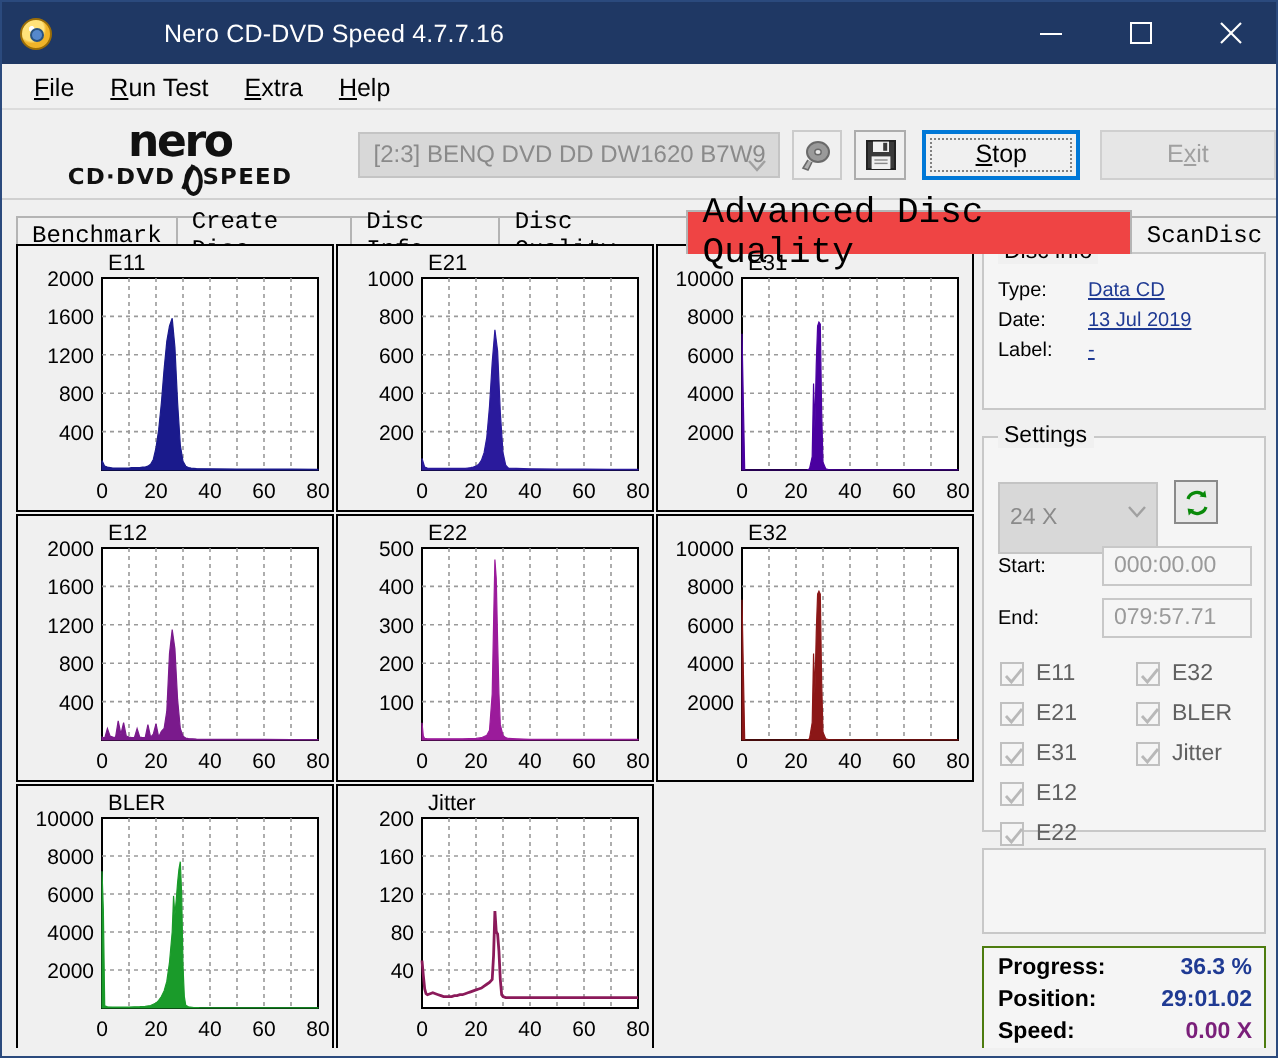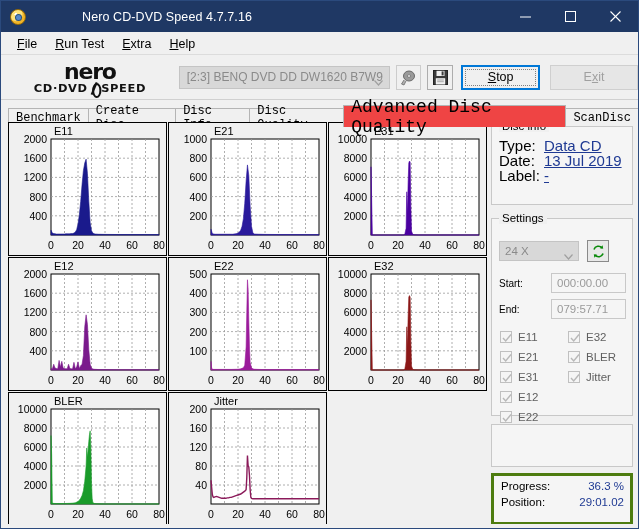--- a/index.html
+++ b/index.html
@@ -241,31 +241,31 @@
   .group > .legend {
     position: absolute;
     top: -7px; left: 7px;
     background: #f0f0f0;
     padding: 0 3px;
     font-size: 11.5px;
     color: #000;
   }
   .kv {
     display: flex;
-    font-size: 15px;
+    font-size: 10px;
     line-height: 15px;
     padding-left: 7px;
   }
   .kv .k { width: 45px; color: #000; }
   .kv .v { color: #1f3a93; text-decoration: underline; }
 
   .speedsel {
     position: absolute;
     left: 7px; top: 22px;
-    width: 80px; height: 20px;
+    width: 80px; height: 36px;
     background: #d8d8d8;
     border: 1px solid #c4c4c4;
     color: #8a8a8a;
     font-size: 11.5px;
     display: flex; align-items: center;
     padding-left: 5px;
   }
   .speedsel .chev { position: absolute; right: 5px; top: 8px; }
   .refreshbtn {
     position: absolute;
@@ -307,22 +307,23 @@
     position: absolute;
     left: 0; top: 302px;
     width: 142px; height: 43px;
     border: 1px solid #c8c8c8;
     background: #f5f5f5;
   }
   #progbox {
     position: absolute;
     left: 0; top: 351px;
     width: 142px; height: 52px;
-    border: 3px solid #4d7c0f;
+    border: 1px solid #4d7c0f;
     background: #f5f5f5;
+    font-weight: bold;
   }
   .prow {
     display: flex;
     font-size: 11.5px;
     line-height: 16px;
     padding: 0 6px 0 7px;
   }
   .prow .pk { flex: 1; color: #000; }
   .prow .pv { color: #1f3a93; }
   .prow .pv.speed { color: #7a1f7a; }
@@ -786,20 +787,24 @@
       <div id="progbox">
         <div style="padding-top:2px;">
           <div class="prow">
             <span class="pk">Progress:</span>
             <span class="pv">36.3 %</span>
           </div>
           <div class="prow">
             <span class="pk">Position:</span>
             <span class="pv">29:01.02</span>
           </div>
+          <div class="prow">
+            <span class="pk">Speed:</span>
+            <span class="pv speed">0.00 X</span>
+          </div>
         </div>
       </div>
 
     </div>
   </div>
 
   <div id="bottomstrip"></div>
 </div>
 
 </body></html>

